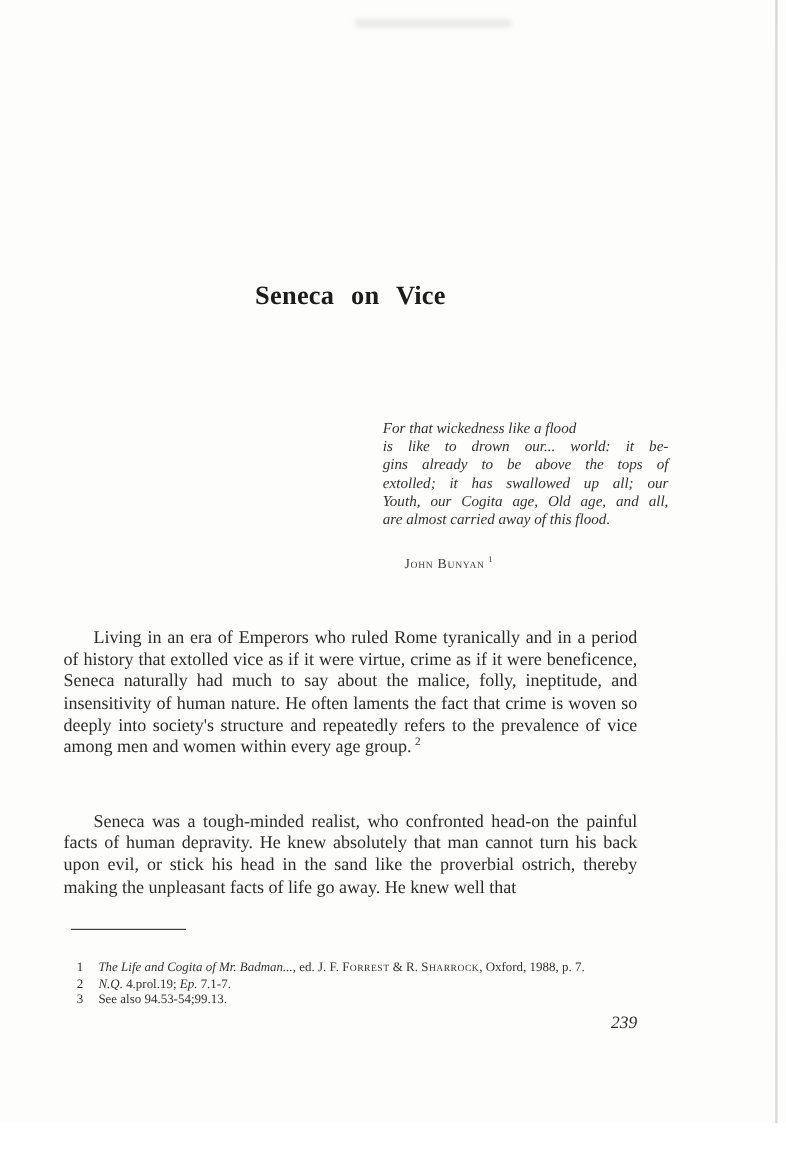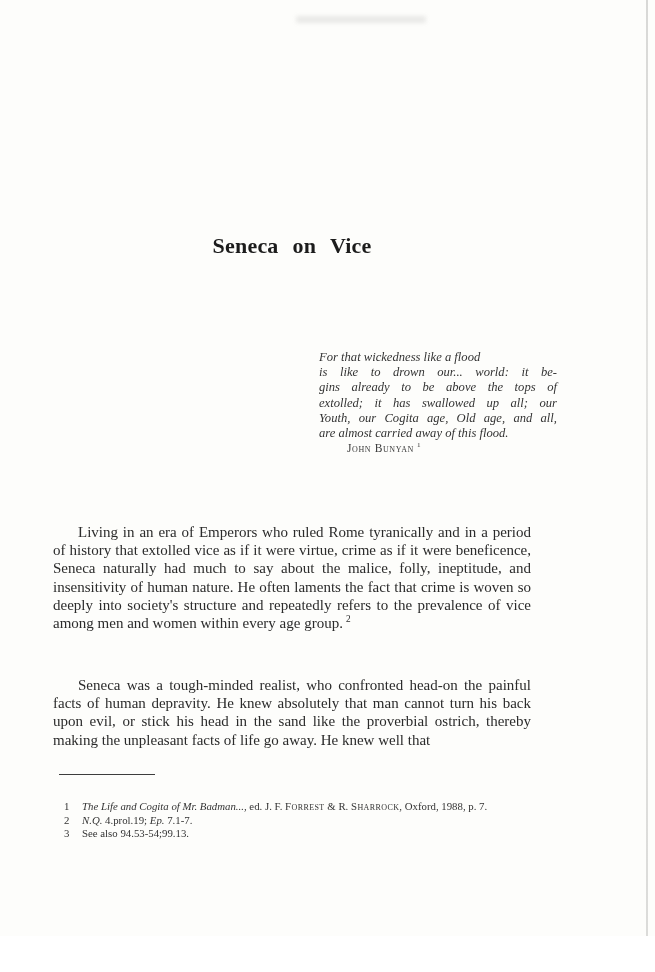--- a/index.html
+++ b/index.html
@@ -27,23 +27,22 @@
     text-align: center; font-size: 22px; font-weight: bold;
     word-spacing: 0.38em; color: #1c1c1c; letter-spacing: 0.2px;
   }
   .epigraph {
     position: absolute; left: 290px; top: 350px; width: 238px;
     font-style: italic; font-size: 12.6px; line-height: 15.2px; color: #333; margin-left: 29px;
   }
   .epi-line { text-align: left; }
   .epi-line.j { text-align: justify; text-align-last: justify; }
   .attribution {
-    position: absolute; left: 337px; top: 442px; font-size: 11.5px;
+    position: absolute; left: 337px; top: 464px; font-size: 11.5px;
     color: #3a3a3a;
-    margin-left: 10px;
   }
   .smallcaps { font-variant: small-caps; letter-spacing: 0.6px; }
   .body-para {
     position: absolute; left: 53px; width: 478px; margin: 0;
     font-size: 15px; line-height: 18.2px; text-align: justify; color: #2b2b2b;
     text-indent: 25px;
   }
   .para1 { top: 487px; margin-top: 36px; }
   .para2 { top: 676px; }
   .block-quote {
@@ -112,14 +111,15 @@
       <span class="fn-num">1</span><span class="italic">The Life and Cogita of Mr. Badman...,</span><span> ed. J. F. </span><span class="fn-sc">Forrest</span><span> &amp; R. </span><span class="fn-sc">Sharrock</span><span>, Oxford, 1988, p. 7.</span>
     </div>
     <div class="fn-row">
       <span class="fn-num">2</span><span class="italic">N.Q.</span><span> 4.prol.19; </span><span class="italic">Ep.</span><span> 7.1-7.</span>
     </div>
     <div class="fn-row">
       <span class="fn-num">3</span><span>See also 94.53-54;99.13.</span>
     </div>
   </div>
 
+  <div class="page-number">239</div>
 
 </div>
 
 </body></html>

